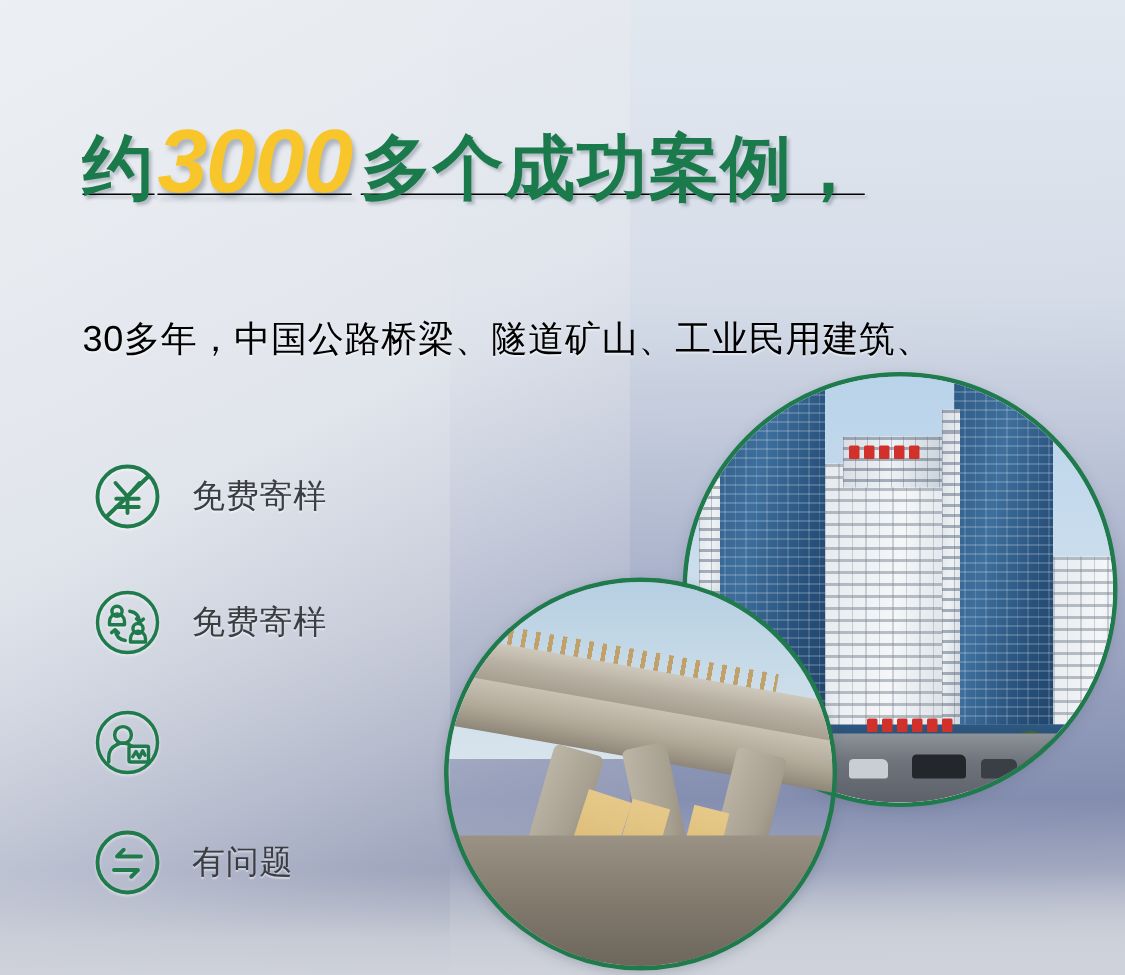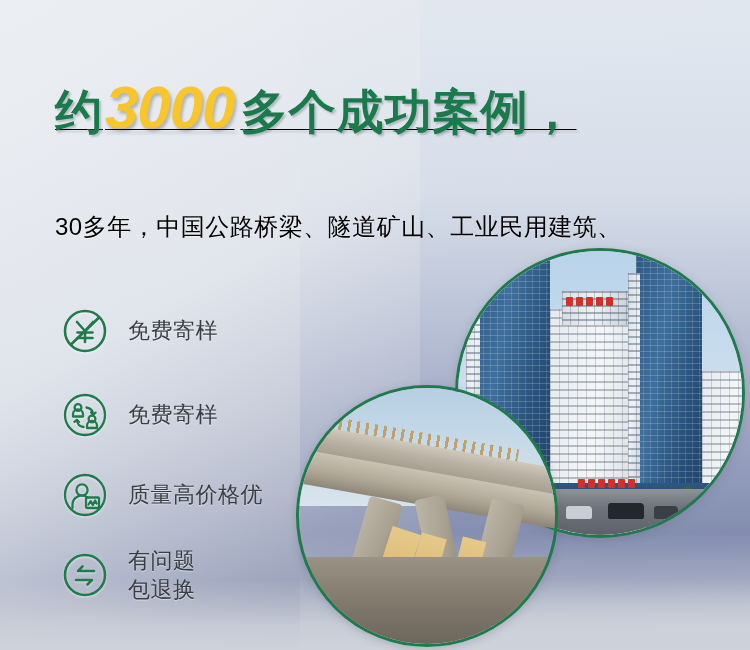--- a/index.html
+++ b/index.html
@@ -270,34 +270,32 @@
       <span class="feat-icon">
         <svg viewBox="0 0 54 54" fill="none" stroke="#1f7a4c" stroke-width="2.3" stroke-linecap="round" stroke-linejoin="round">
           <circle cx="27" cy="27" r="20"></circle>
           <circle cx="24" cy="22" r="5.6"></circle>
           <path d="M14.5 40 v-3 a9.5 9.5 0 0 1 15.5 -7.4"></path>
           <rect x="28" y="29.5" width="13" height="10.5" rx="1"></rect>
           <path d="M30.5 36.5 l2.2 -3.4 l2.2 4 l2.2 -4.6 l1.6 3"></path>
         </svg>
       </span>
       <span class="feat-text">
-        <span class="l2">质量高价格优</span>
       </span>
     </div>
 
     <div class="feature">
       <span class="feat-icon">
         <svg viewBox="0 0 54 54" fill="none" stroke="#1f7a4c" stroke-width="2.6" stroke-linecap="round" stroke-linejoin="round">
           <circle cx="27" cy="27" r="20"></circle>
           <path d="M36 23 H20 l4.5 -4.5"></path>
           <path d="M18 32 H34 l-4.5 4.5"></path>
         </svg>
       </span>
       <span class="feat-text">
         <span>有问题</span>
-        <span class="l2">包退换</span>
       </span>
     </div>
 
   </div>
 
   <div class="bg-bottom-fade"></div>
 </div>
 
 </body></html>

